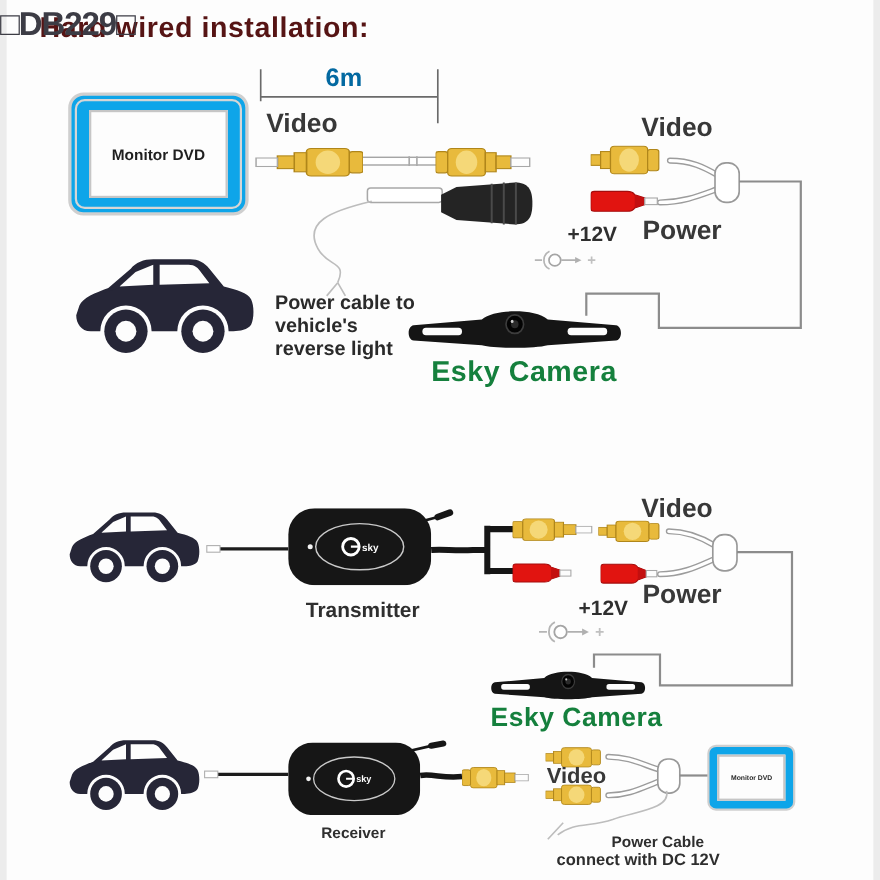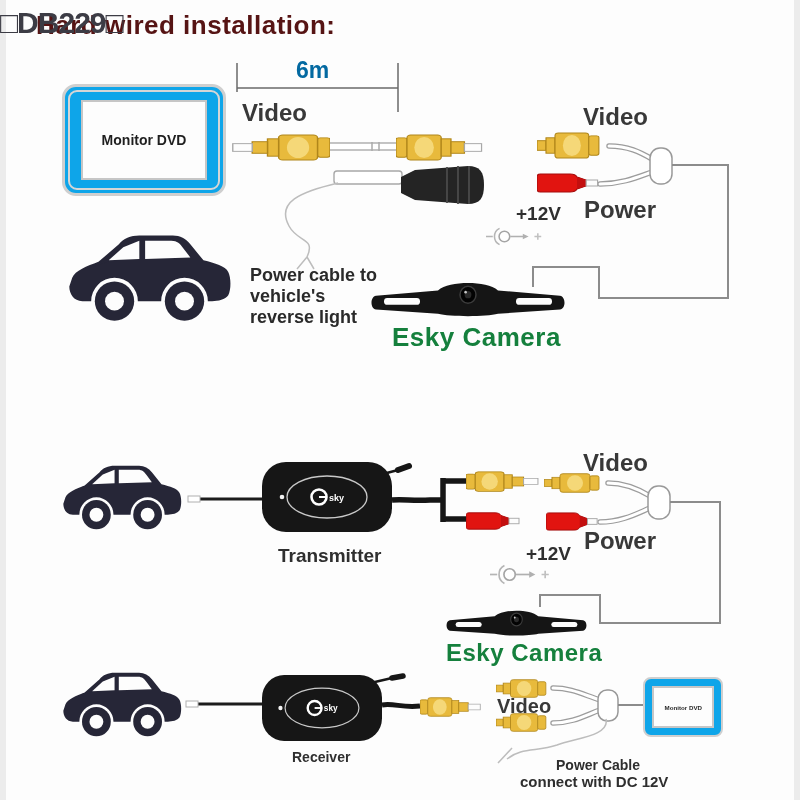--- a/index.html
+++ b/index.html
@@ -246,14 +246,14 @@
   <div class="lbl" style="left:497px;top:695px;font-size:20px;">Video</div>
 
   <div class="monitor" id="monitor3">
 
     <div class="screen">
         <span>Monitor DVD</span>
       </div>
   </div>
 
   <div class="lbl" style="left:512px;top:757px;font-size:14px;color:#2e2e2e;margin-left:44px;">Power Cable</div>
-  <div class="lbl" style="left:520px;top:773px;font-size:15px;color:#2e2e2e;">connect with DC 12V</div>
+  <div class="lbl" style="left:506px;top:773px;font-size:15px;color:#2e2e2e;">connect with DC 12V</div>
 </div>
 
 </body></html>

